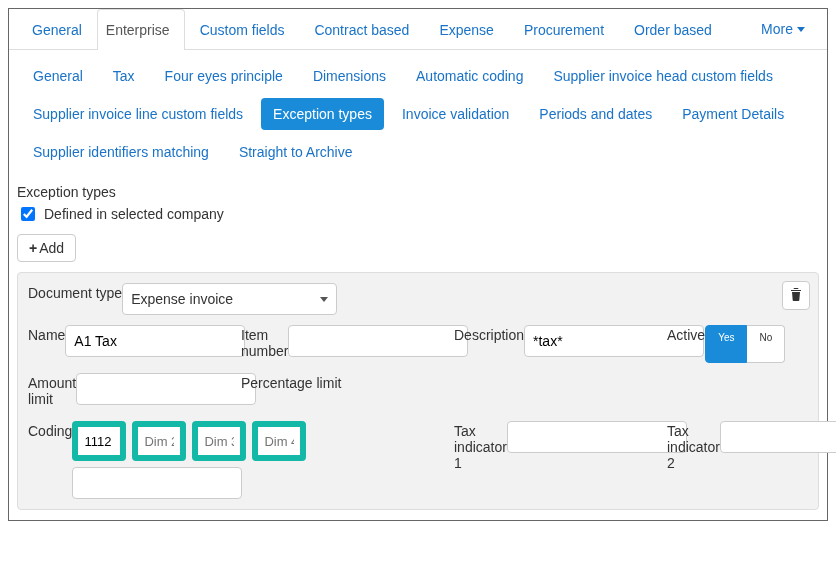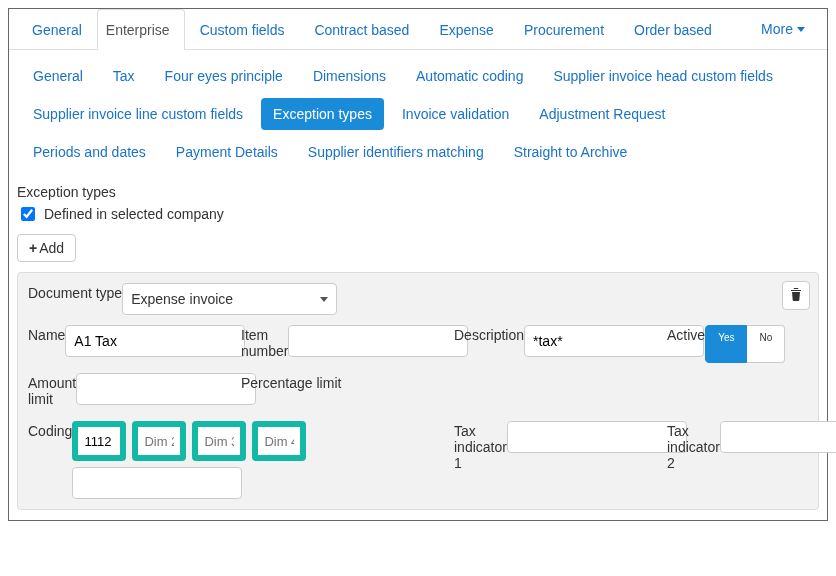--- a/index.html
+++ b/index.html
@@ -193,21 +193,20 @@
   <div class="sub-nav">
     <div class="sub-nav-item">General</div>
     <div class="sub-nav-item">Tax</div>
     <div class="sub-nav-item">Four eyes principle</div>
     <div class="sub-nav-item">Dimensions</div>
     <div class="sub-nav-item">Automatic coding</div>
     <div class="sub-nav-item">Supplier invoice head custom fields</div>
     <div class="sub-nav-item">Supplier invoice line custom fields</div>
     <div class="sub-nav-item selected">Exception types</div>
     <div class="sub-nav-item">Invoice validation</div>
-    <div class="sub-nav-item">Adjustment Request</div>
     <div class="sub-nav-item">Periods and dates</div>
     <div class="sub-nav-item">Payment Details</div>
     <div class="sub-nav-item">Supplier identifiers matching</div>
     <div class="sub-nav-item">Straight to Archive</div>
   </div>
 
   
   <div class="section-heading">Exception types</div>
   <div class="checkbox-row">
     <input type="checkbox" class="checkbox" checked="" style="">

